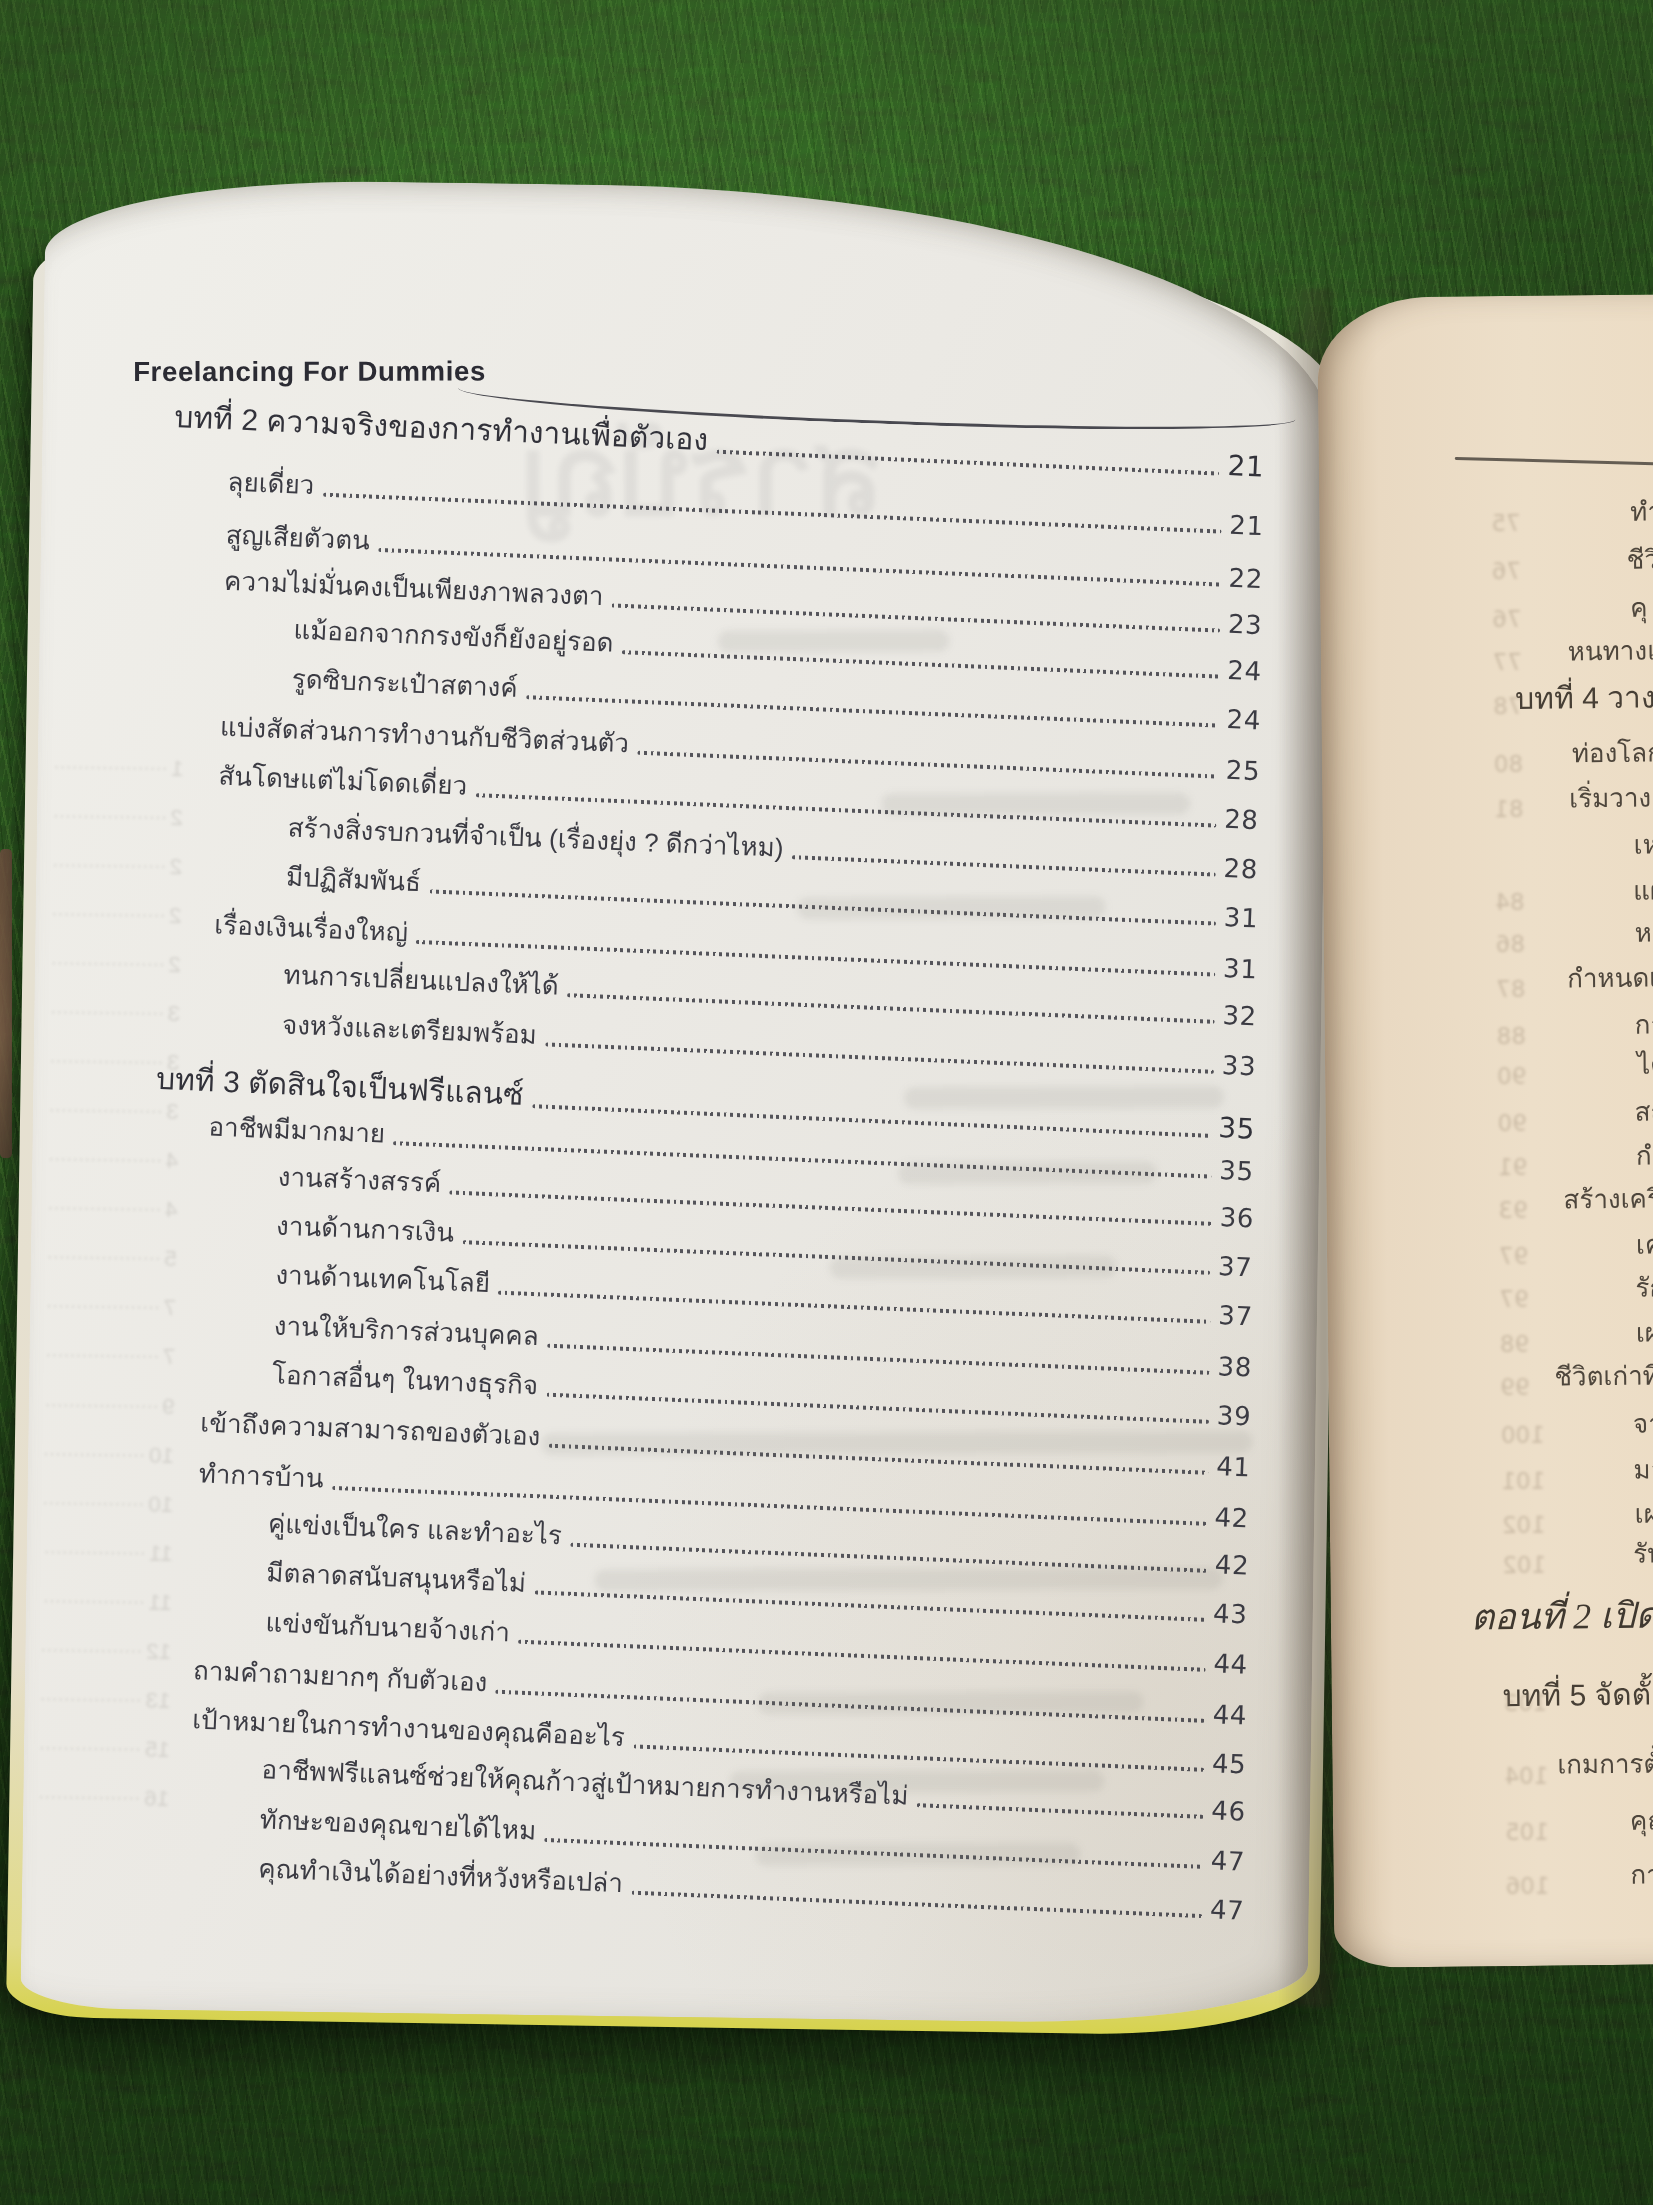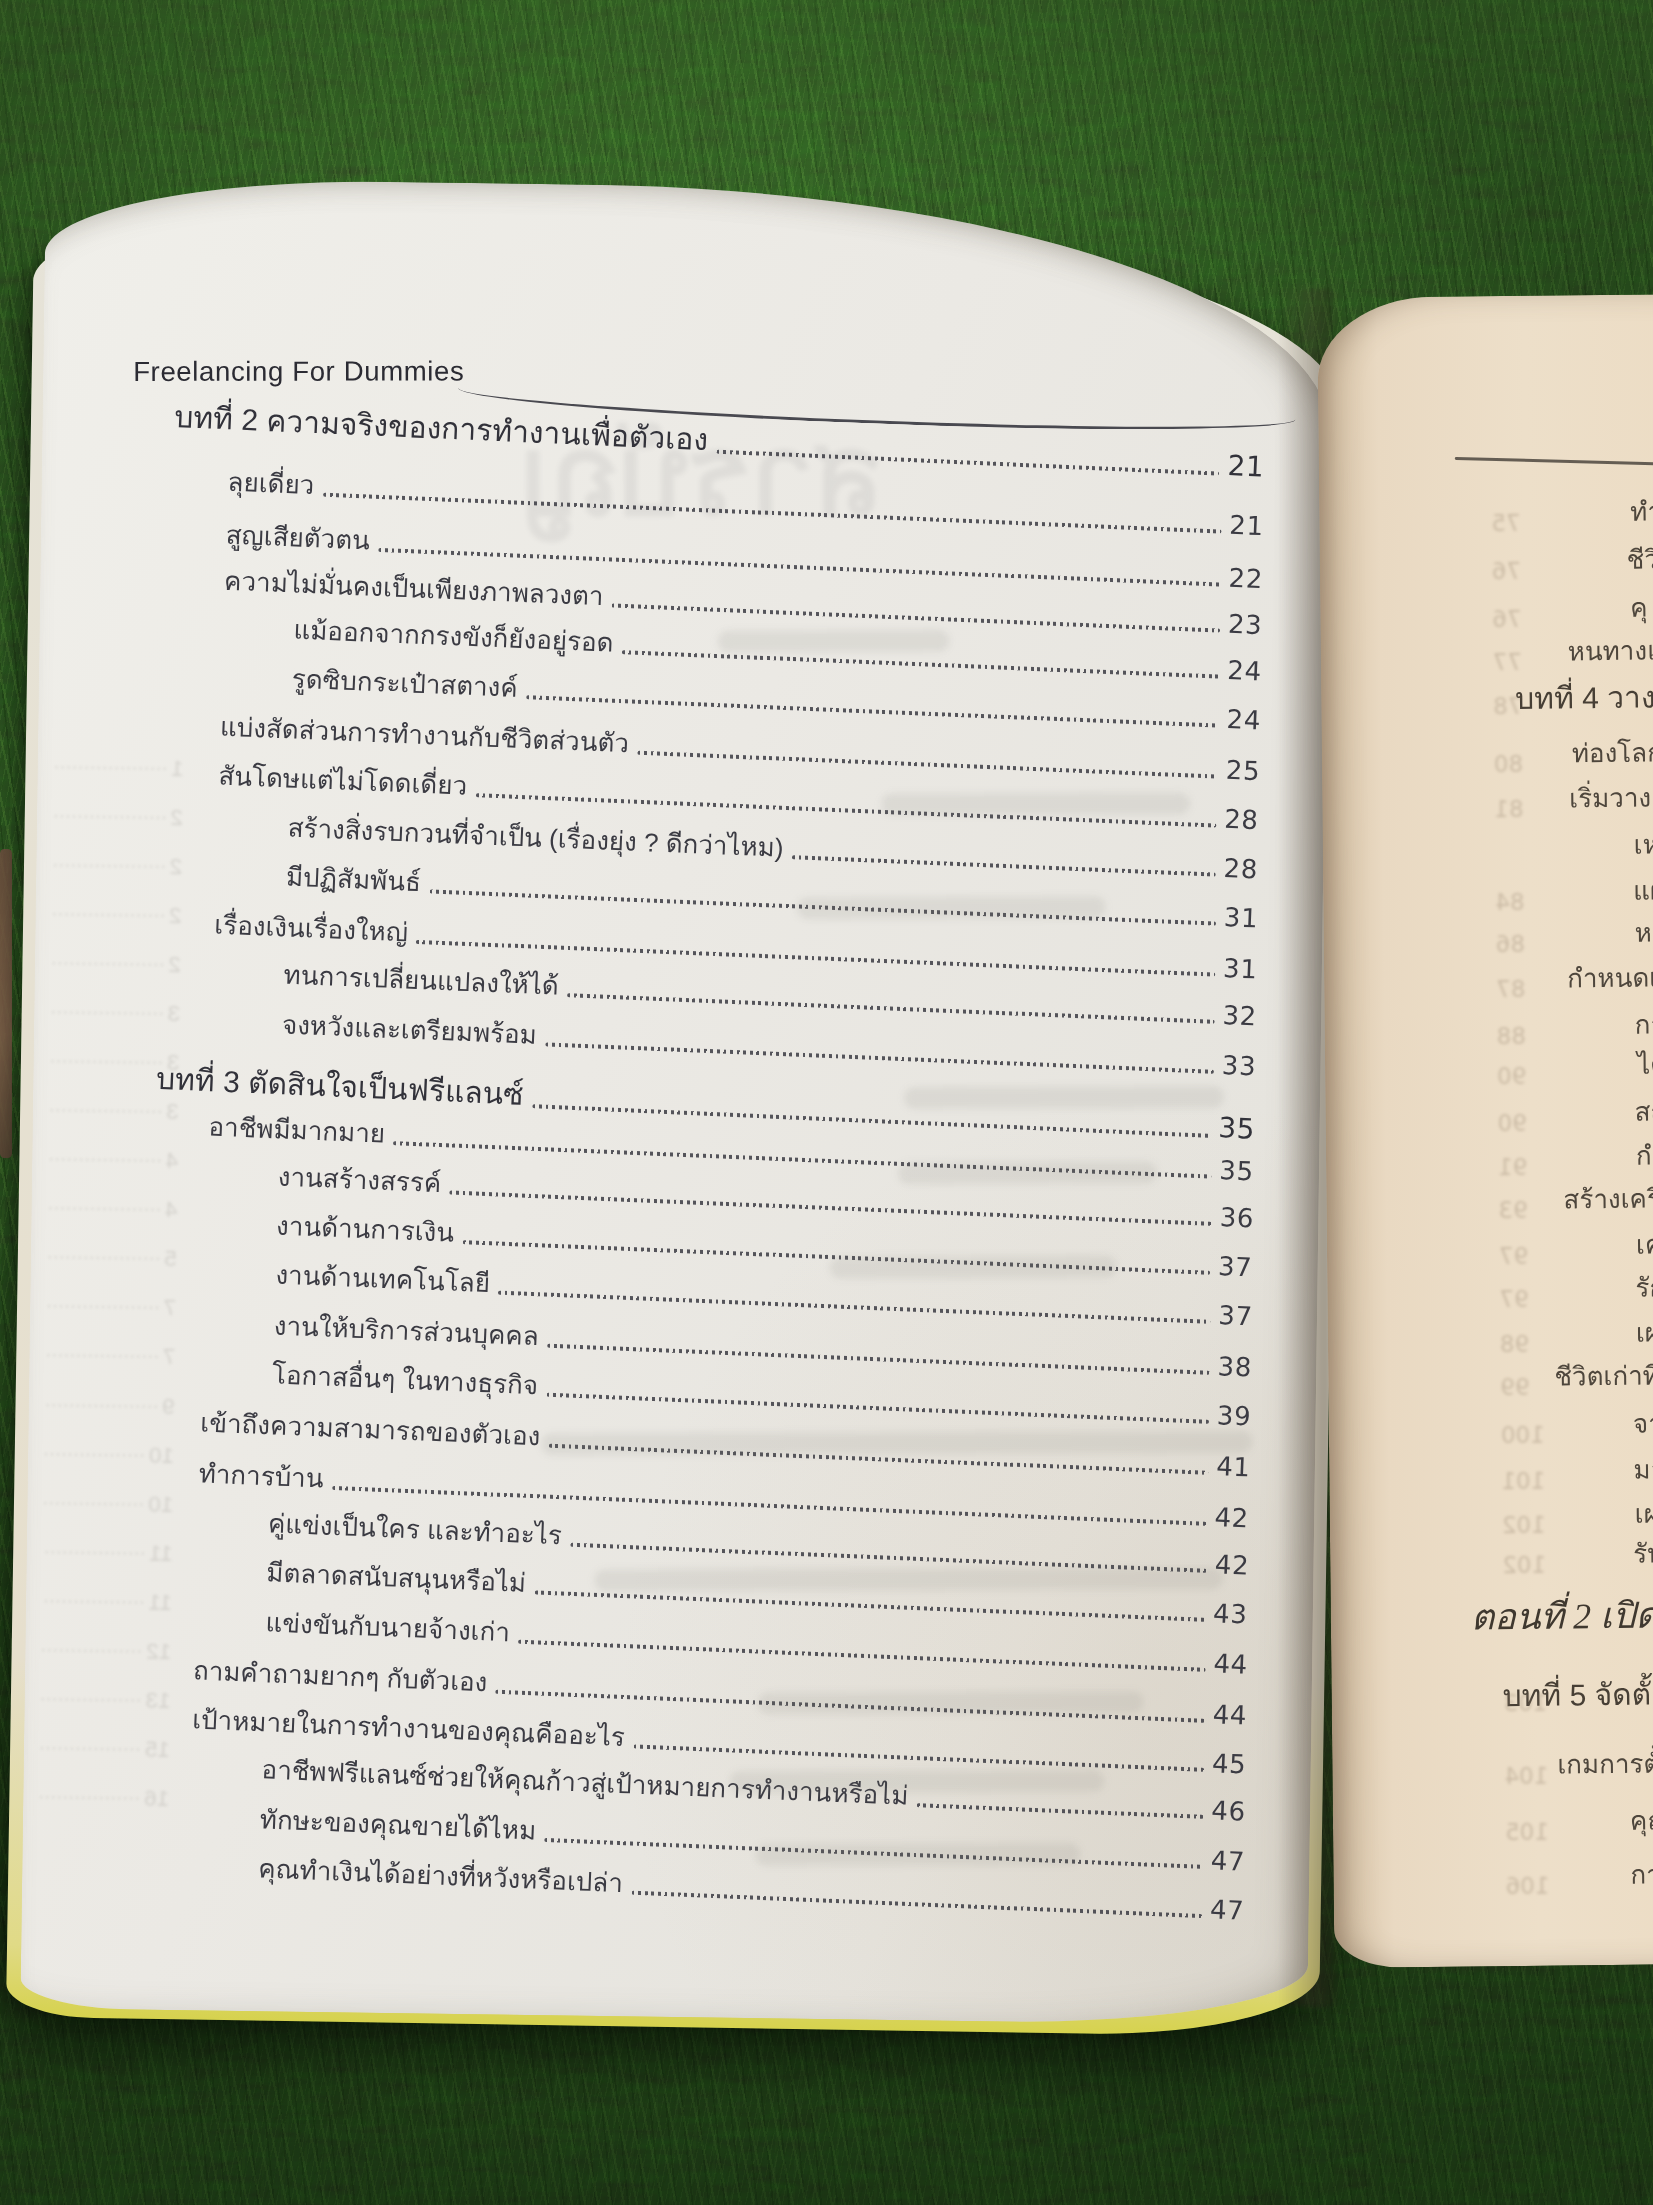--- a/index.html
+++ b/index.html
@@ -34,21 +34,21 @@
     position:absolute;left:33px;top:186px;width:1287px;height:1831px;
     background:
       radial-gradient(ellipse 70% 55% at 88% 82%, rgba(190,165,130,.14) 0%, rgba(0,0,0,0) 60%),
       linear-gradient(115deg,#f0efea 0%,#ebe9e4 45%,#e6e4de 78%,#dbd8d0 100%);
     border-top-left-radius:342px 77px;border-top-right-radius:744px 237px;
     border-bottom-left-radius:110px 30px;border-bottom-right-radius:309px 61px;
     transform:rotate(.8deg);transform-origin:50% 50%;
     box-shadow:inset -25px 0 39px -14.3px rgba(95,85,70,.35), inset 0 16.5px 27.6px -16.5px rgba(120,115,100,.35);
   }
   .lp-header{position:absolute;left:90px;top:175px;transform:rotate(-.9deg);
-    font-weight:normal;font-size:27.6px;letter-spacing:0.6px;color:#2b2b33;white-space:nowrap;}
+    font-weight:bold;font-size:27.6px;letter-spacing:0.6px;color:#2b2b33;white-space:nowrap;}
   .lp-rule{position:absolute;left:415px;top:203px;width:838px;height:19px;
     border-bottom:3.3px solid #3c3c44;border-radius:50% / 0 0 90% 90%;
     transform:rotate(1.35deg);transform-origin:left center;opacity:.92;}
   
   .row{position:absolute;display:flex;align-items:flex-end;white-space:nowrap;
     transform-origin:left center;color:#3b3b43;}
   .row .t{font-size:26px;line-height:1.25;}
   .row .dots{flex:1;height:4.4px;margin:0 7.7px 5.5px 8.8px;
     background:repeating-linear-gradient(90deg,rgba(58,58,66,.85) 0 2.8px,rgba(0,0,0,0) 2.8px 6.6px);
     border-radius:2.2px;}

